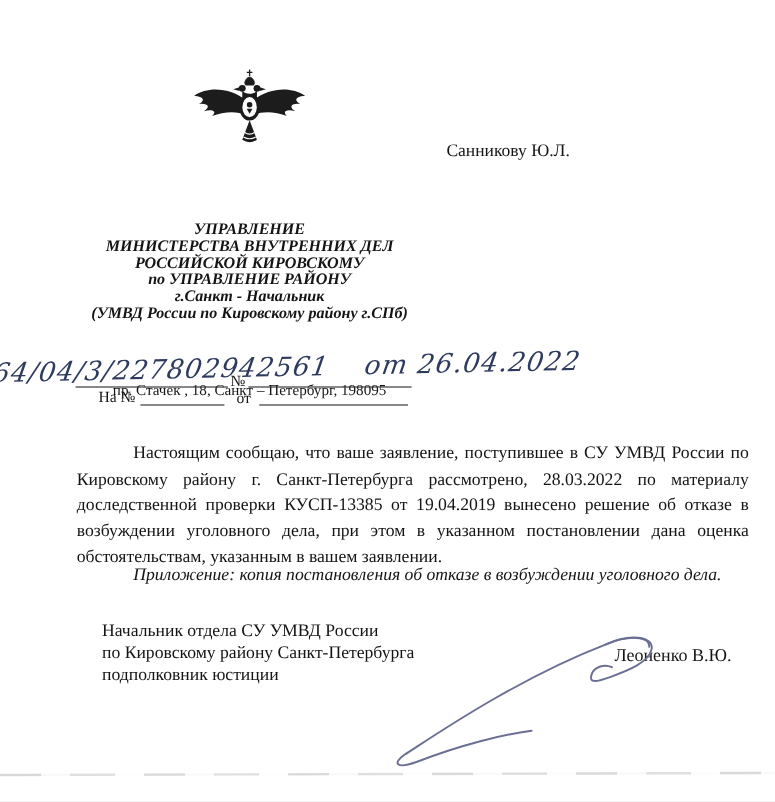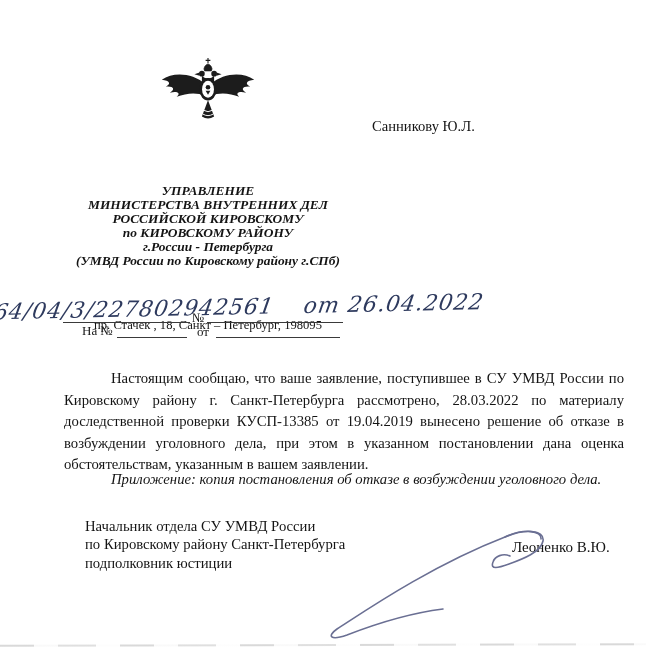--- a/index.html
+++ b/index.html
@@ -84,22 +84,22 @@
       <path d="M75 64 L66 88 Q75 94 84 88 Z" stroke="none"></path>
       <path d="M69 79 Q75 83 81 79 M67.5 84.5 Q75 89 82.5 84.5" fill="none" stroke="#ffffff" stroke-width="1.4"></path>
     </g>
   </svg>
 
 
   <div class="abs org-main">
     <div>УПРАВЛЕНИЕ</div>
     <div>МИНИСТЕРСТВА ВНУТРЕННИХ ДЕЛ</div>
     <div>РОССИЙСКОЙ КИРОВСКОМУ</div>
-    <div>по  КИРОВСКОМУ РАЙОНУ</div>
-    <div>г.России - Петербурга</div>
+    <div>по  УПРАВЛЕНИЕ РАЙОНУ</div>
+    <div>г.Санкт - Начальник</div>
     <div>(УМВД России по Кировскому  району г.СПб)</div>
   </div>
 
   <div class="abs address">пр. Стачек , 18, Санкт – Петербург, 198095</div>
 
   <div class="abs recipient">Санникову Ю.Л.</div>
 
   <div class="abs handwriting">
     <span>64/04/3/227802942561</span><span class="hw-date">от 26.04.2022</span>
   </div>

